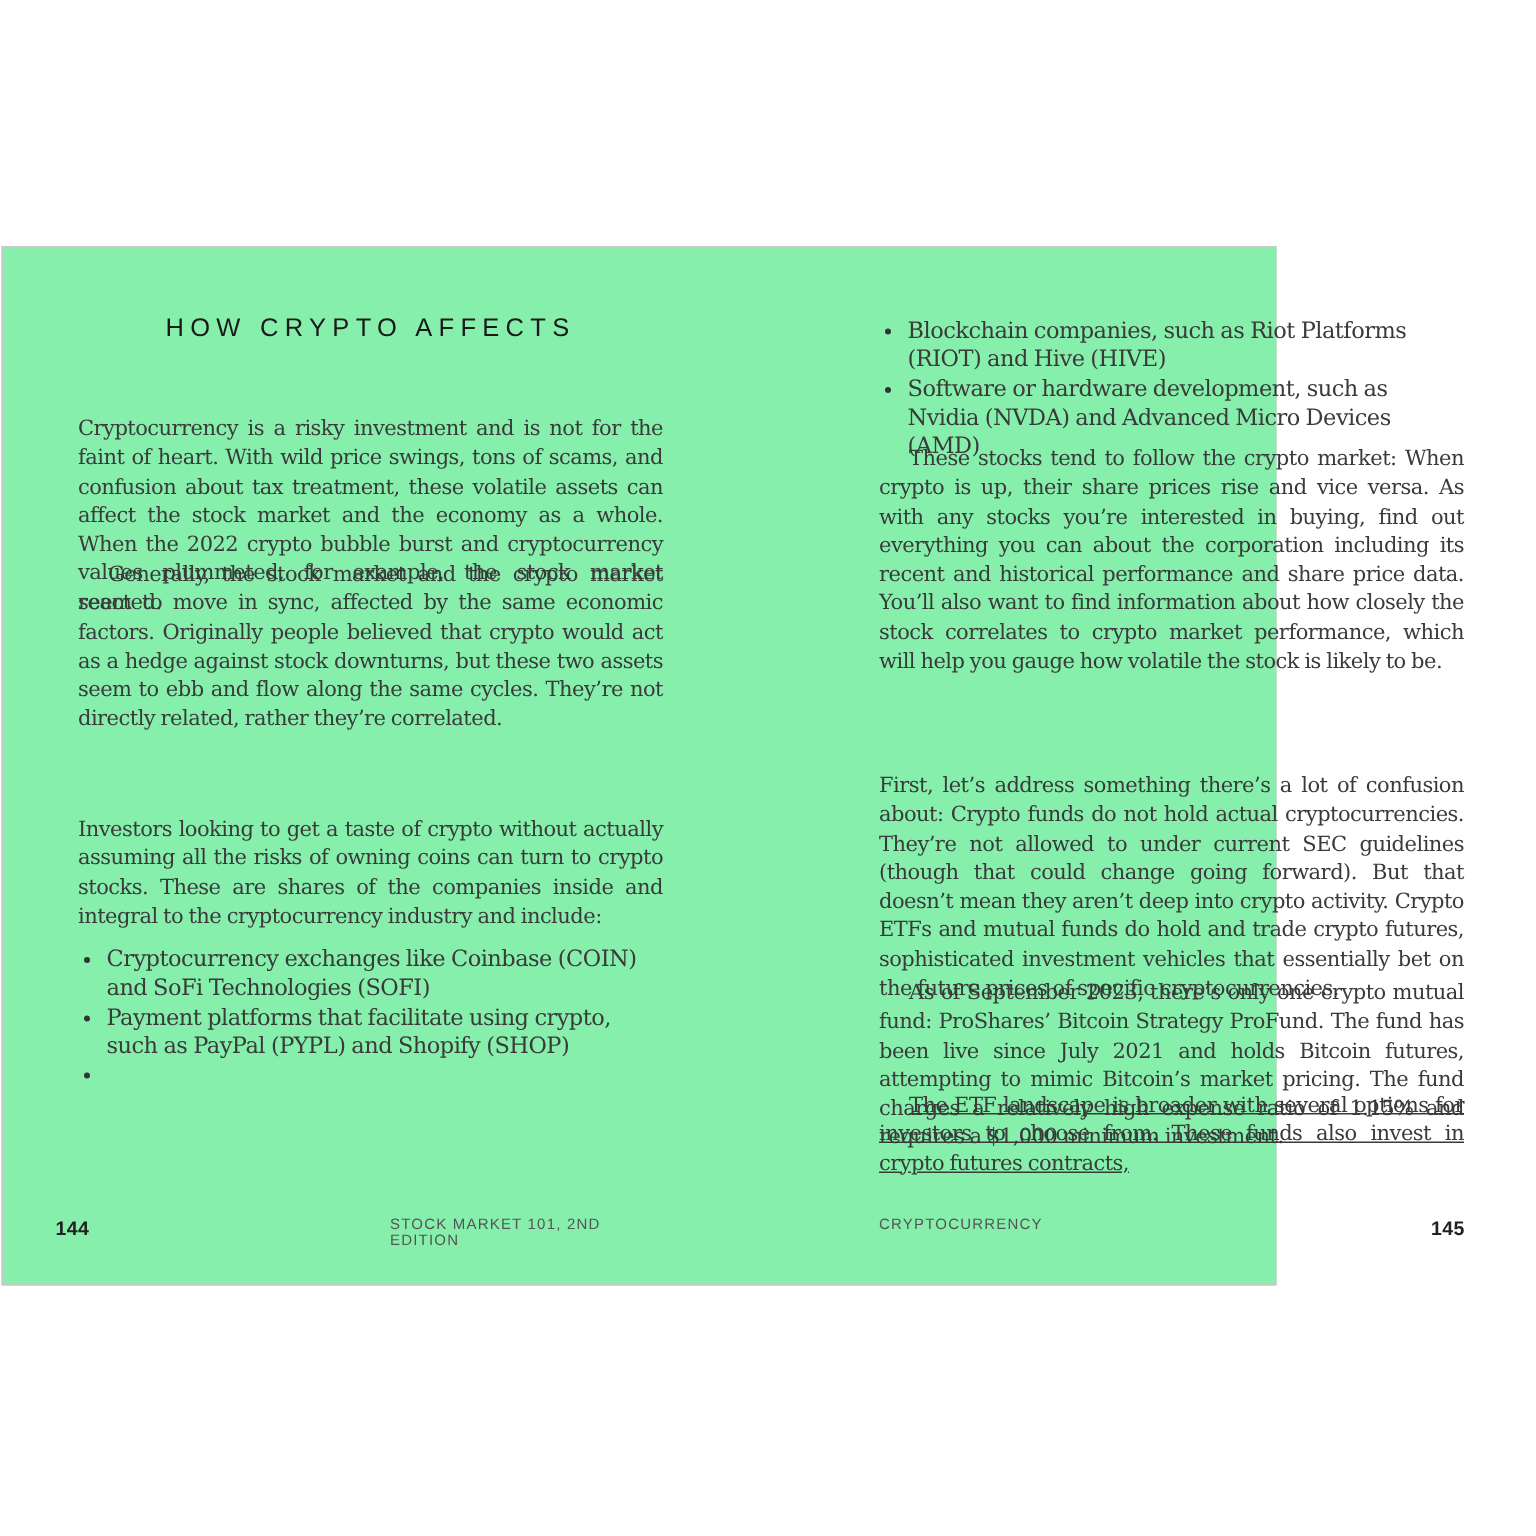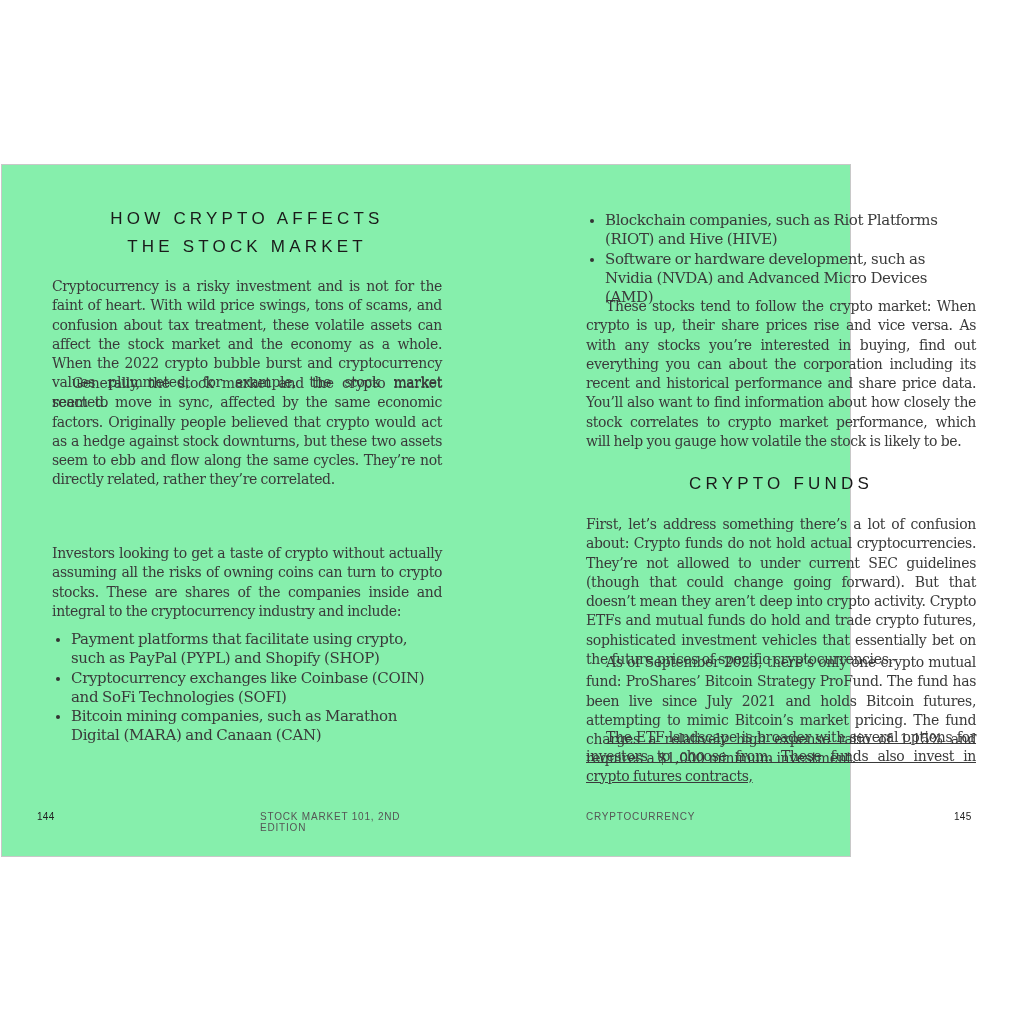--- a/index.html
+++ b/index.html
@@ -29,59 +29,57 @@
       font-family: "DejaVu Serif", "Liberation Serif", serif;
       font-size: 15px; line-height: 19.3px; color: #3a3a3a; letter-spacing: -0.35px; word-spacing: -0.5px;
     }
     .bullets li .dot {
       position: absolute; left: 4px; top: 8px; width: 4px; height: 4px; border-radius: 50%; background: #333;
     }
     .footer {
       position: absolute; top: 646px; font-family: "Liberation Sans", "DejaVu Sans", sans-serif;
       font-size: 10px; letter-spacing: 0.8px; color: #555;
     }
-    .pagenum { font-size: 10px; color: #222; letter-spacing: 0.3px; }
+    .pagenum { font-size: 13px; color: #222; letter-spacing: 0.3px; font-weight: bold; }
   </style>
 </head>
 <body>
 
 <div class="spread">
 
   <div class="page left">
     <div class="heading" style="top:40px;">
       <div>HOW CRYPTO AFFECTS</div>
-      <div>THE STOCK MARKET</div>
     </div>
 
     <p class="para" style="top:112px;"><span>Cryptocurrency is a risky investment and is not for the faint of heart. With wild price swings, tons of scams, and confusion about tax treatment, these volatile assets can affect the stock market and the economy as a whole. When the 2022 crypto bubble burst and cryptocurrency values plummeted, for example, the stock market reacted.</span></p>
 
     <p class="para" style="top:209px;"><span class="indent"></span><span>Generally, the stock market and the crypto market seem to move in sync, affected by the same economic factors. Originally people believed that crypto would act as a hedge against stock downturns, but these two assets seem to ebb and flow along the same cycles. They’re not directly related, rather they’re correlated.</span></p>
 
 
     <p class="para" style="top:379px;"><span>Investors looking to get a taste of crypto without actually assuming all the risks of owning coins can turn to crypto stocks. These are shares of the companies inside and integral to the cryptocurrency industry and include:</span></p>
 
     <ul class="bullets" style="top:465px;">
+      <li><span class="dot"></span><span>Cryptocurrency exchanges like Coinbase (COIN) and SoFi Technologies (SOFI)</span></li>
       <li><span class="dot"></span><span>Payment platforms that facilitate using crypto, such as PayPal (PYPL) and Shopify (SHOP)</span></li>
-      <li><span class="dot"></span><span>Cryptocurrency exchanges like Coinbase (COIN) and SoFi Technologies (SOFI)</span></li>
-      <li><span class="dot"></span><span>Bitcoin mining companies, such as Marathon Digital (MARA) and Canaan (CAN)</span></li>
+      <li><span class="dot"></span></li>
     </ul>
 
     <div class="footer pagenum" style="left:-15px;">144</div>
     <div class="footer" style="left:208px;">STOCK MARKET 101, 2ND EDITION</div>
   </div>
 
   <div class="page right">
     <ul class="bullets" style="top:46px;">
       <li><span class="dot"></span><span>Blockchain companies, such as Riot Platforms (RIOT) and Hive (HIVE)</span></li>
       <li><span class="dot"></span><span>Software or hardware development, such as Nvidia (NVDA) and Advanced Micro Devices (AMD)</span></li>
     </ul>
 
     <p class="para" style="top:132px;"><span class="indent"></span><span>These stocks tend to follow the crypto market: When crypto is up, their share prices rise and vice versa. As with any stocks you’re interested in buying, find out everything you can about the corporation including its recent and historical performance and share price data. You’ll also want to find information about how closely the stock correlates to crypto market performance, which will help you gauge how volatile the stock is likely to be.</span></p>
 
-    <div class="heading" style="top:305px;">CRYPTO FUNDS</div>
 
     <p class="para" style="top:350px;"><span>First, let’s address something there’s a lot of confusion about: Crypto funds do not hold actual cryptocurrencies. They’re not allowed to under current SEC guidelines (though that could change going forward). But that doesn’t mean they aren’t deep into crypto activity. Crypto ETFs and mutual funds do hold and trade crypto futures, sophisticated investment vehicles that essentially bet on the future prices of specific cryptocurrencies.</span></p>
 
     <p class="para" style="top:488px;"><span class="indent"></span><span>As of September 2023, there’s only one crypto mutual fund: ProShares’ Bitcoin Strategy ProFund. The fund has been live since July 2021 and holds Bitcoin futures, attempting to mimic Bitcoin’s market pricing. The fund charges a relatively high expense ratio of 1.15% and requires a $1,000 minimum investment.</span></p>
 
     <p class="para" style="top:563px;text-decoration:underline;"><span class="indent"></span><span>The ETF landscape is broader with several options for investors to choose from. These funds also invest in crypto futures contracts,</span></p>
 
     <div class="footer" style="left:0px;">CRYPTOCURRENCY</div>
     <div class="footer pagenum" style="left:368px;">145</div>
   </div>

